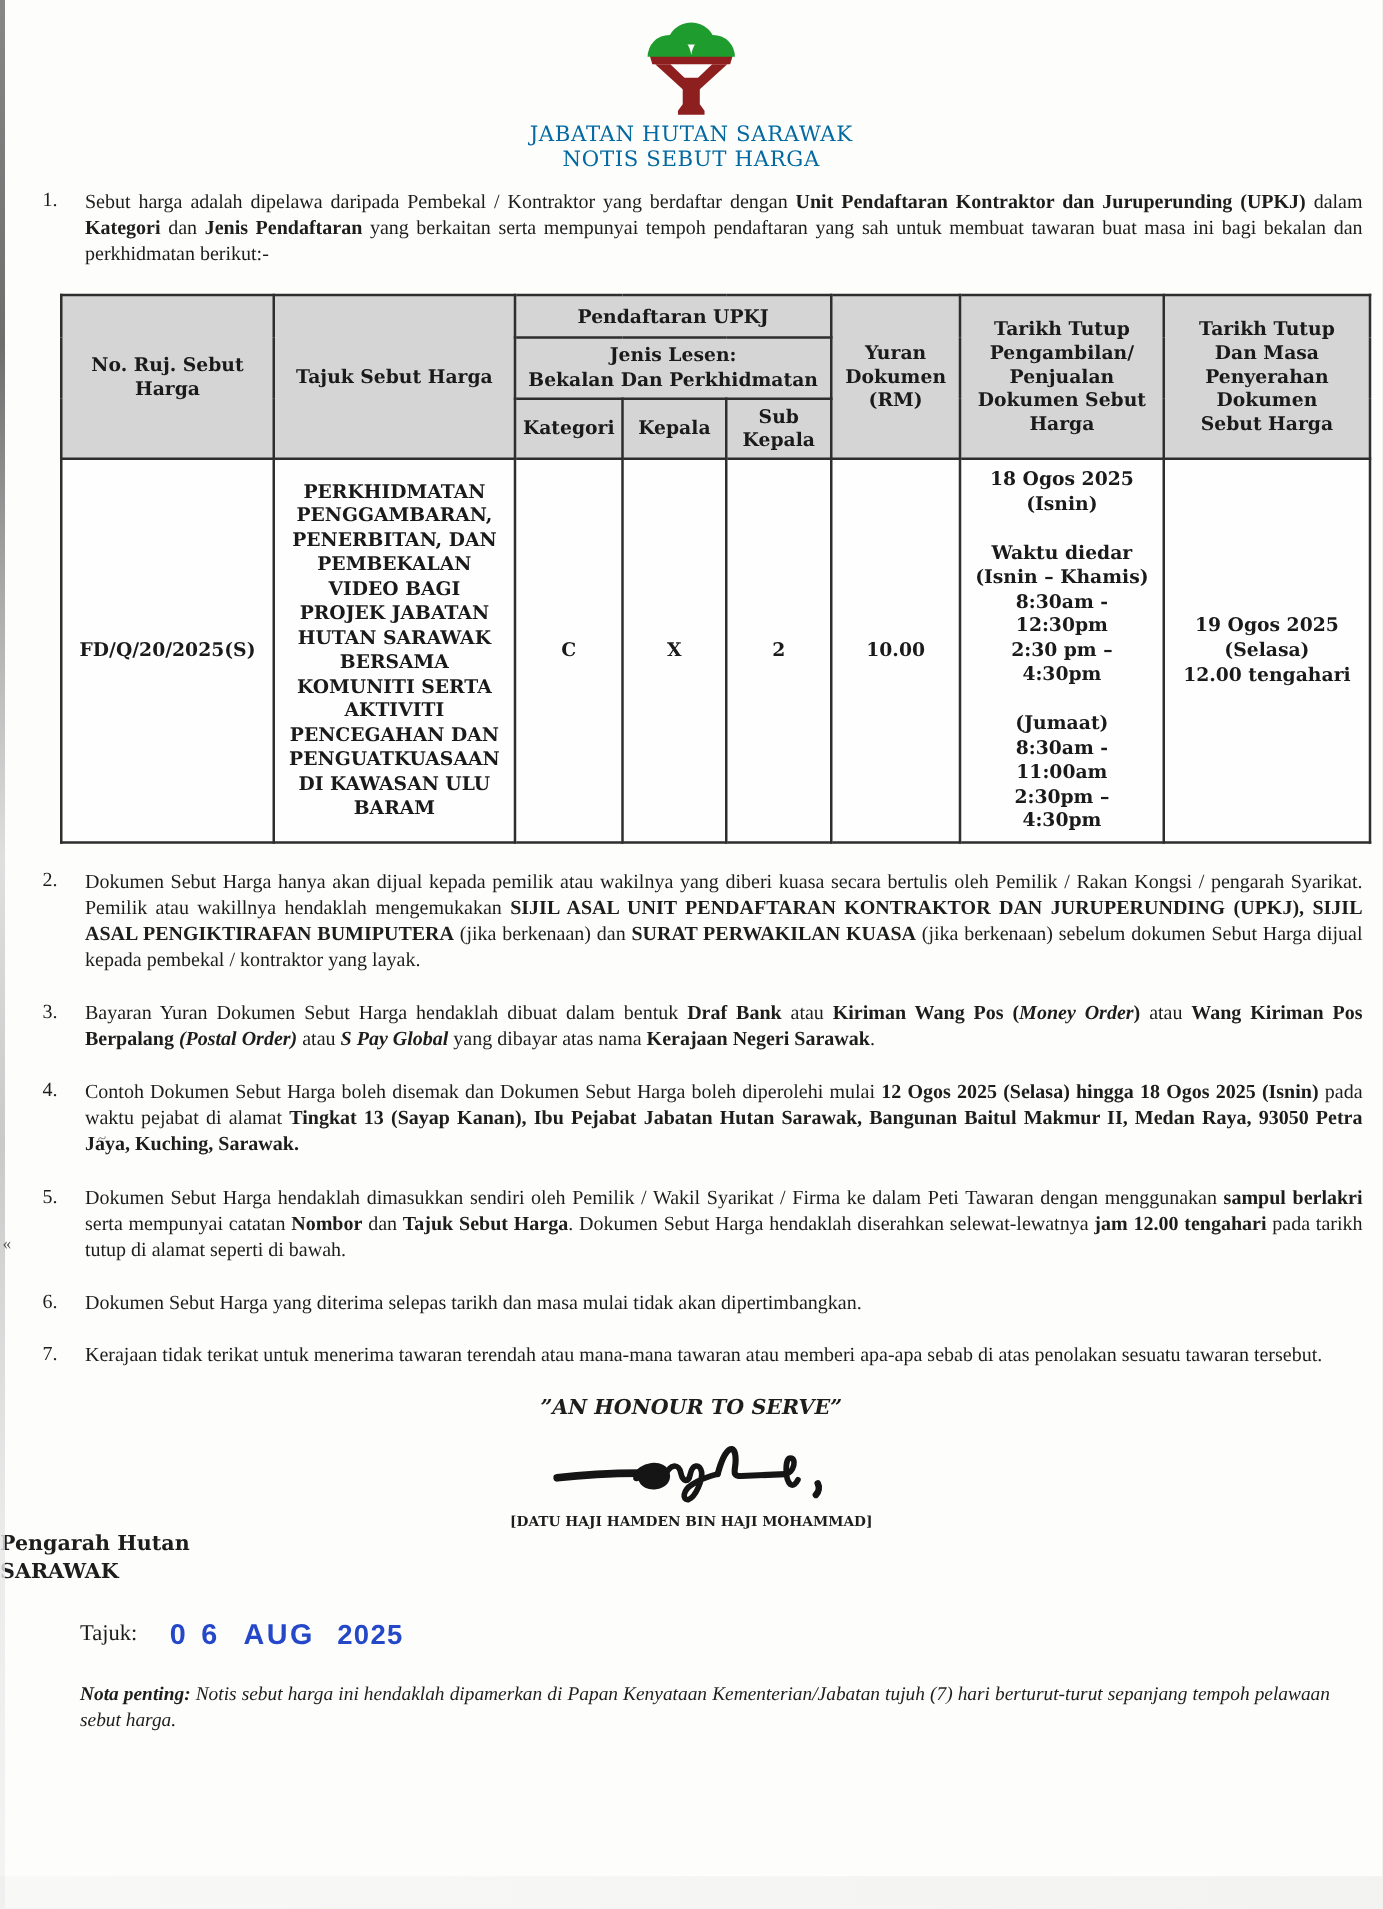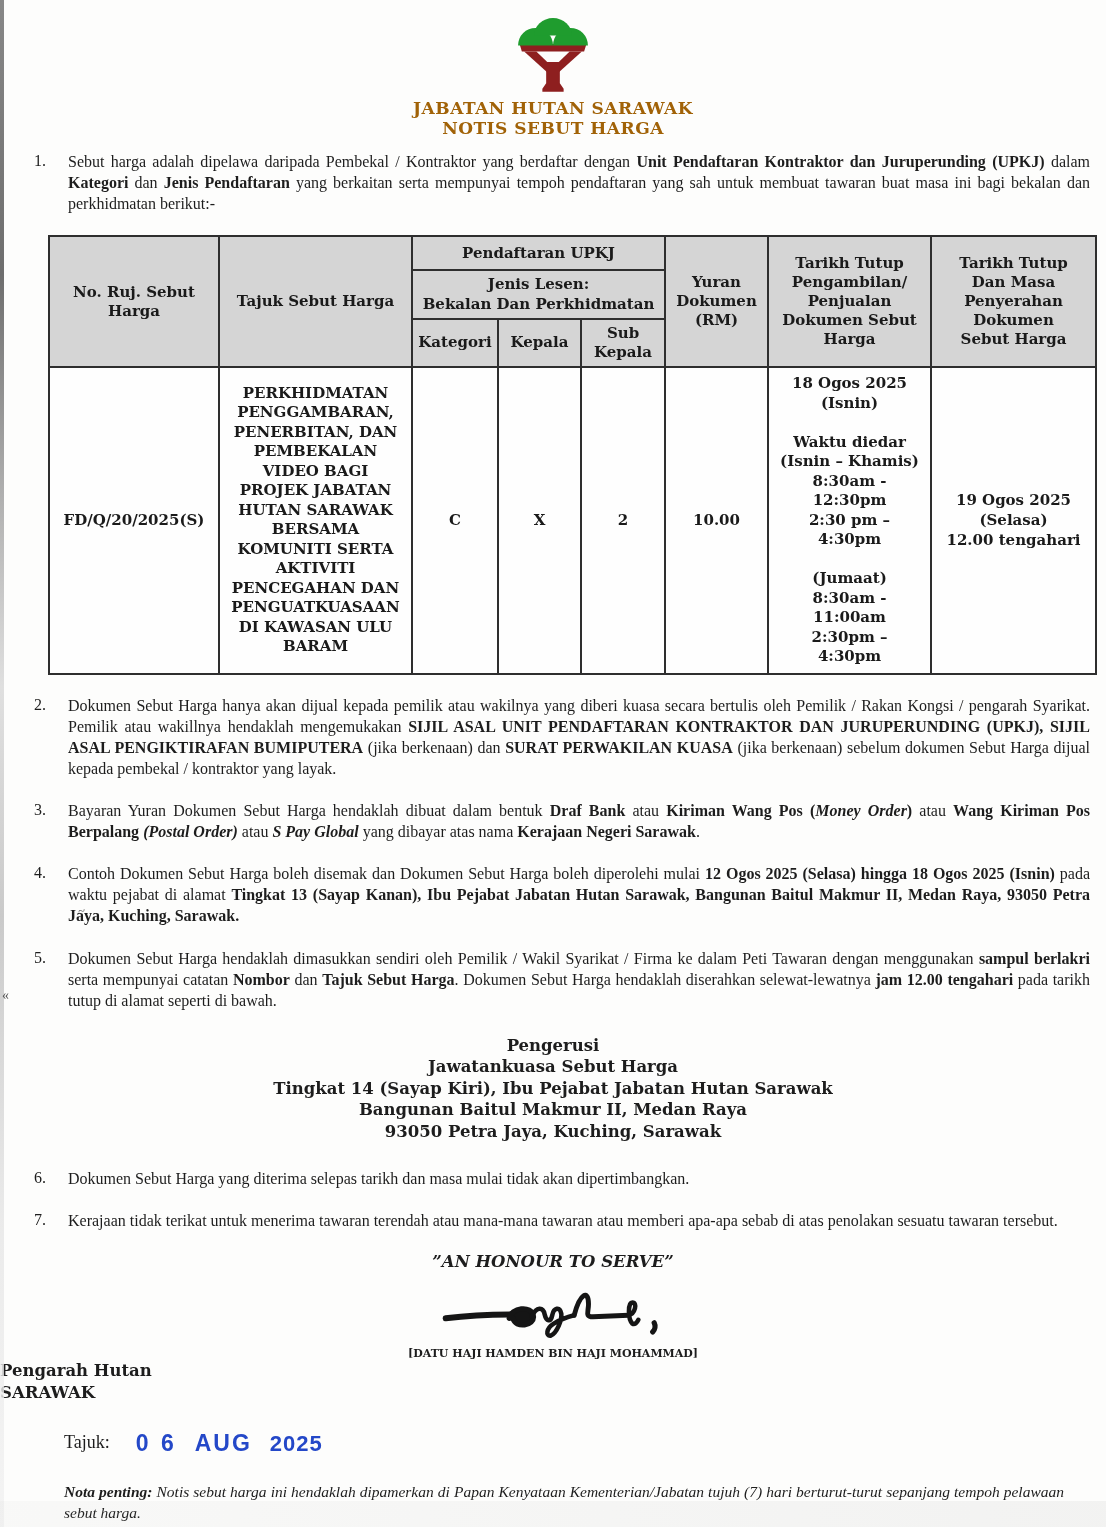--- a/index.html
+++ b/index.html
@@ -25,21 +25,21 @@
     position:absolute; left:0; bottom:0; width:100%; height:26px;
     background:linear-gradient(to right, rgba(160,160,160,.10), rgba(120,120,120,.16));
     opacity:.5;
   }
 
   
   .hdr { text-align:center; padding-top:12px; }
   .logo { display:block; margin:0 auto 4px; }
   .org, .doctitle {
     font-family:"DejaVu Serif", serif;
-    font-weight:bold; font-size:17px; letter-spacing:.5px; color:#a16207;
+    font-weight:normal; font-size:17px; letter-spacing:.5px; color:#0369a1;
   }
 
   
   .items { margin:13px 0 0 34px; width:1062px; }
   .item { display:flex; margin-bottom:21px; }
   .item .no { width:34px; flex:0 0 34px; font-size:16px; padding-top:1px; }
   .item .txt {
     flex:1; font-size:16px; line-height:1.32; text-align:justify;
     padding-right:6px;
   }
@@ -266,27 +266,20 @@
     <div class="item">
       <div class="no">4.</div>
       <div class="txt"><span>Contoh Dokumen Sebut Harga boleh disemak dan Dokumen Sebut Harga boleh diperolehi mulai </span><span class="b">12 Ogos 2025 (Selasa) hingga 18 Ogos 2025 (Isnin)</span><span> pada waktu pejabat di alamat </span><span class="b">Tingkat 13 (Sayap Kanan), Ibu Pejabat Jabatan Hutan Sarawak,</span><span> </span><span class="b">Bangunan Baitul Makmur II, Medan Raya, 93050 Petra Jaya, Kuching, Sarawak.</span></div>
     </div>
     <div class="item">
       <div class="no">5.</div>
       <div class="txt"><span>Dokumen Sebut Harga hendaklah dimasukkan sendiri oleh Pemilik / Wakil Syarikat / Firma ke dalam Peti Tawaran dengan menggunakan </span><span class="b">sampul berlakri</span><span> serta mempunyai catatan </span><span class="b">Nombor</span><span> dan </span><span class="b">Tajuk Sebut Harga</span><span>. Dokumen Sebut Harga hendaklah diserahkan selewat-lewatnya </span><span class="b">jam 12.00 tengahari</span><span> pada tarikh tutup di alamat seperti di bawah.</span></div>
     </div>
   </div>
 
-  <div class="addr">
-      <div class="line">Pengerusi</div>
-      <div class="line">Jawatankuasa Sebut Harga</div>
-      <div class="line">Tingkat 14 (Sayap Kiri), Ibu Pejabat Jabatan Hutan Sarawak</div>
-      <div class="line">Bangunan Baitul Makmur II, Medan Raya</div>
-      <div class="line">93050 Petra Jaya, Kuching, Sarawak</div>
-    </div>
 
   <div class="items">
     <div class="item">
       <div class="no">6.</div>
       <div class="txt"><span>Dokumen Sebut Harga yang diterima selepas tarikh dan masa mulai tidak akan dipertimbangkan.</span></div>
     </div>
     <div class="item">
       <div class="no">7.</div>
       <div class="txt"><span>Kerajaan tidak terikat untuk menerima tawaran terendah atau mana-mana tawaran atau memberi apa-apa sebab di atas penolakan sesuatu tawaran tersebut.</span></div>
     </div>

